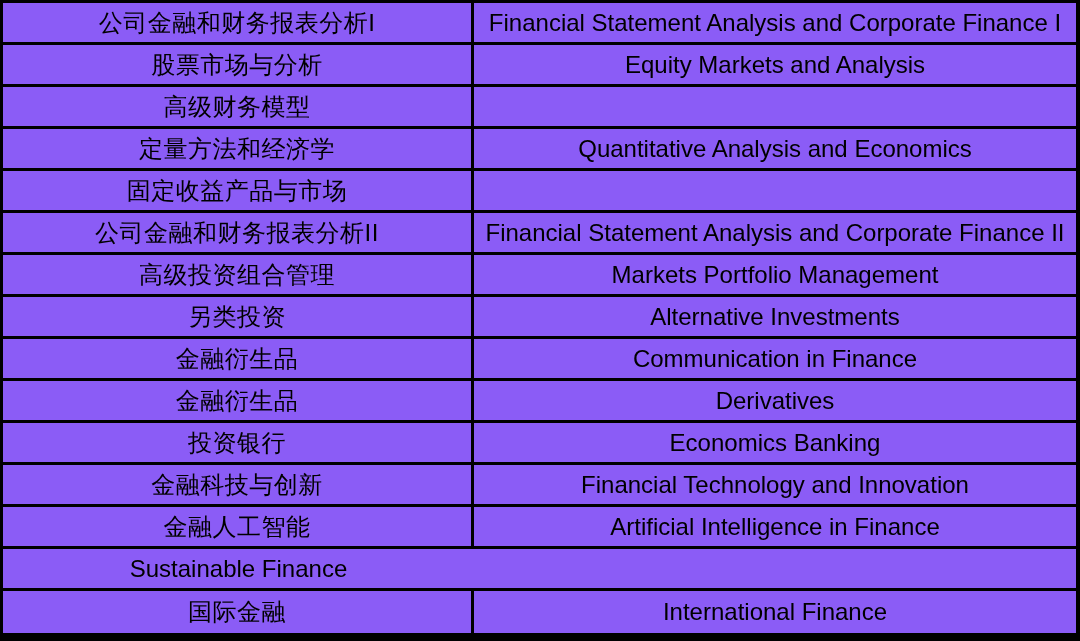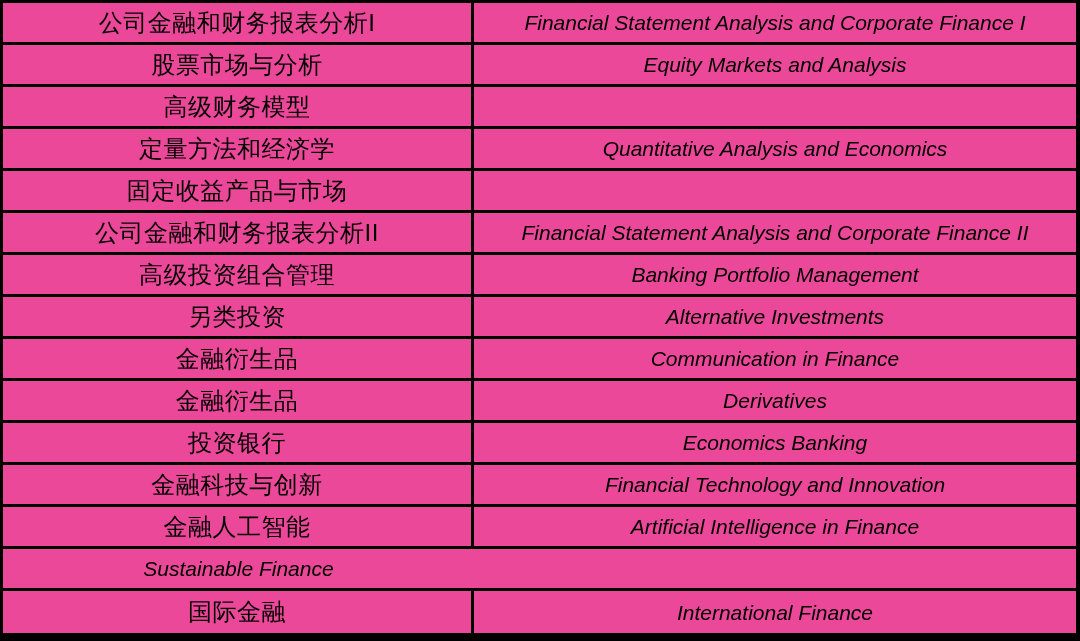--- a/index.html
+++ b/index.html
@@ -3,21 +3,21 @@
 <meta charset="utf-8">
 <style>
   html, body {
     margin: 0;
     padding: 0;
     background: #ffffff;
   }
   .page {
     width: 1080px;
     height: 641px;
-    background: #ec4899;
+    background: #8b5cf6;
     position: relative;
     font-family: "Liberation Sans", "DejaVu Sans", sans-serif;
     color: #000000;
   }
   .course-table {
     position: absolute;
     left: 0;
     top: 0;
     width: 1080px;
     height: 641px;
@@ -47,23 +47,22 @@
     white-space: nowrap;
     min-height: 0;
     line-height: 1;
   }
   .cell.zh {
     border-right: 3px solid #000;
     font-size: 24px;
     letter-spacing: 0.5px;
   }
   .cell.en {
-    font-size: 21px;
+    font-size: 24px;
     padding: 0 4px;
-    font-style: italic;
   }
 </style>
 </head>
 <body>
 
 <div class="page">
   <div class="course-table">
 
     <div class="row">
       <div class="cell zh">公司金融和财务报表分析I</div>
@@ -88,21 +87,21 @@
       <div class="cell zh">固定收益产品与市场</div>
     </div>
 
     <div class="row">
       <div class="cell zh">公司金融和财务报表分析II</div>
       <div class="cell en">Financial Statement Analysis and Corporate Finance II</div>
     </div>
 
     <div class="row">
       <div class="cell zh">高级投资组合管理</div>
-      <div class="cell en">Banking Portfolio Management</div>
+      <div class="cell en">Markets Portfolio Management</div>
     </div>
 
     <div class="row">
       <div class="cell zh">另类投资</div>
       <div class="cell en">Alternative Investments</div>
     </div>
 
     <div class="row">
       <div class="cell zh">金融衍生品</div>
       <div class="cell en">Communication in Finance</div>

